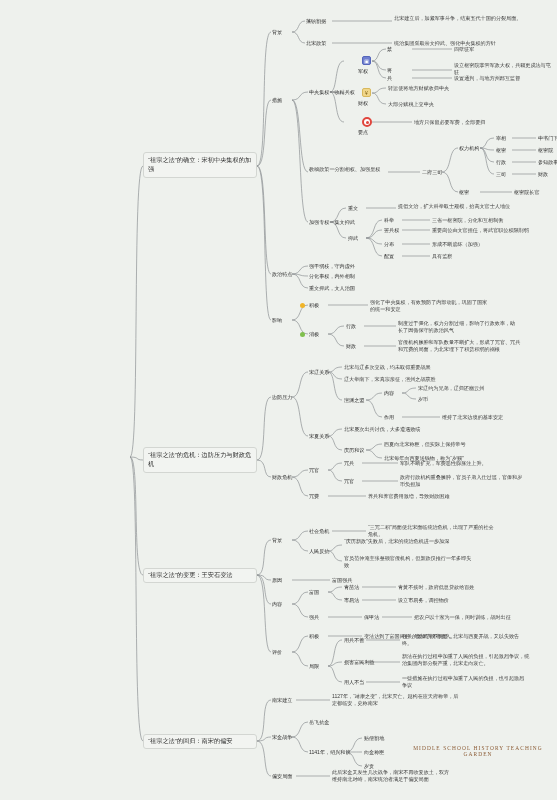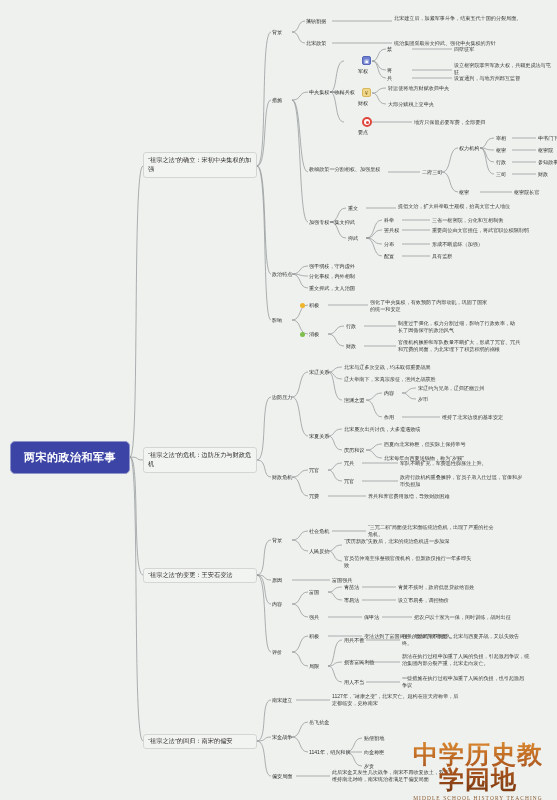--- a/index.html
+++ b/index.html
@@ -190,21 +190,20 @@
     <path d="M257 741 C 268 741, 262 776, 271 776"></path>
     <path d="M296 700 L 330 700"></path>
     <path d="M292 737 C 302 737, 298 722, 308 722"></path>
     <path d="M292 737 C 302 737, 298 752, 308 752"></path>
     <path d="M346 752 C 356 752, 352 738, 362 738"></path>
     <path d="M346 752 C 356 752, 352 752, 362 752"></path>
     <path d="M346 752 C 356 752, 352 766, 362 766"></path>
     <path d="M296 776 L 330 776"></path>
   </svg>
 
-  <div class="node root">两宋的政治和军事</div>
 
   <div class="node b1" style="left:143px;top:152px;width:114px;">“祖宗之法”的确立：宋初中央集权的加强</div>
 
   <div class="node lbl" style="left:272px;top:29px;">背景</div>
   <div class="node lbl" style="left:306px;top:18px;">藩镇割据</div>
   <div class="node txt" style="left:394px;top:15px;width:130px;">北宋建立后，加紧军事斗争，结束五代十国的分裂局面。</div>
   <div class="node lbl" style="left:306px;top:40px;">北宋政策</div>
   <div class="node txt" style="left:394px;top:40px;width:130px;">统治集团采取崇文抑武、强化中央集权的方针</div>
 
   <div class="node lbl" style="left:272px;top:97px;">措施</div>
@@ -341,17 +340,16 @@
   <div class="node lbl" style="left:309px;top:719px;">岳飞抗金</div>
   <div class="node lbl" style="left:309px;top:749px;">1141年，绍兴和议</div>
   <div class="node lbl" style="left:364px;top:735px;">赔偿割地</div>
   <div class="node lbl" style="left:364px;top:749px;">向金称臣</div>
   <div class="node lbl" style="left:364px;top:763px;">岁贡</div>
 
   <div class="node lbl" style="left:272px;top:773px;">偏安局面</div>
   <div class="node txt" style="left:332px;top:769px;width:120px;">此后宋金又发生几次战争，南宋不再收复故土，双方维持南北对峙，南宋统治者满足于偏安局面</div>
 
   <div class="wm">
-    <div class="wm-cn">中学历史教学园地</div>
     <div class="wm-en">MIDDLE SCHOOL HISTORY TEACHING GARDEN</div>
   </div>
 
 </div>
 
 </body></html>

